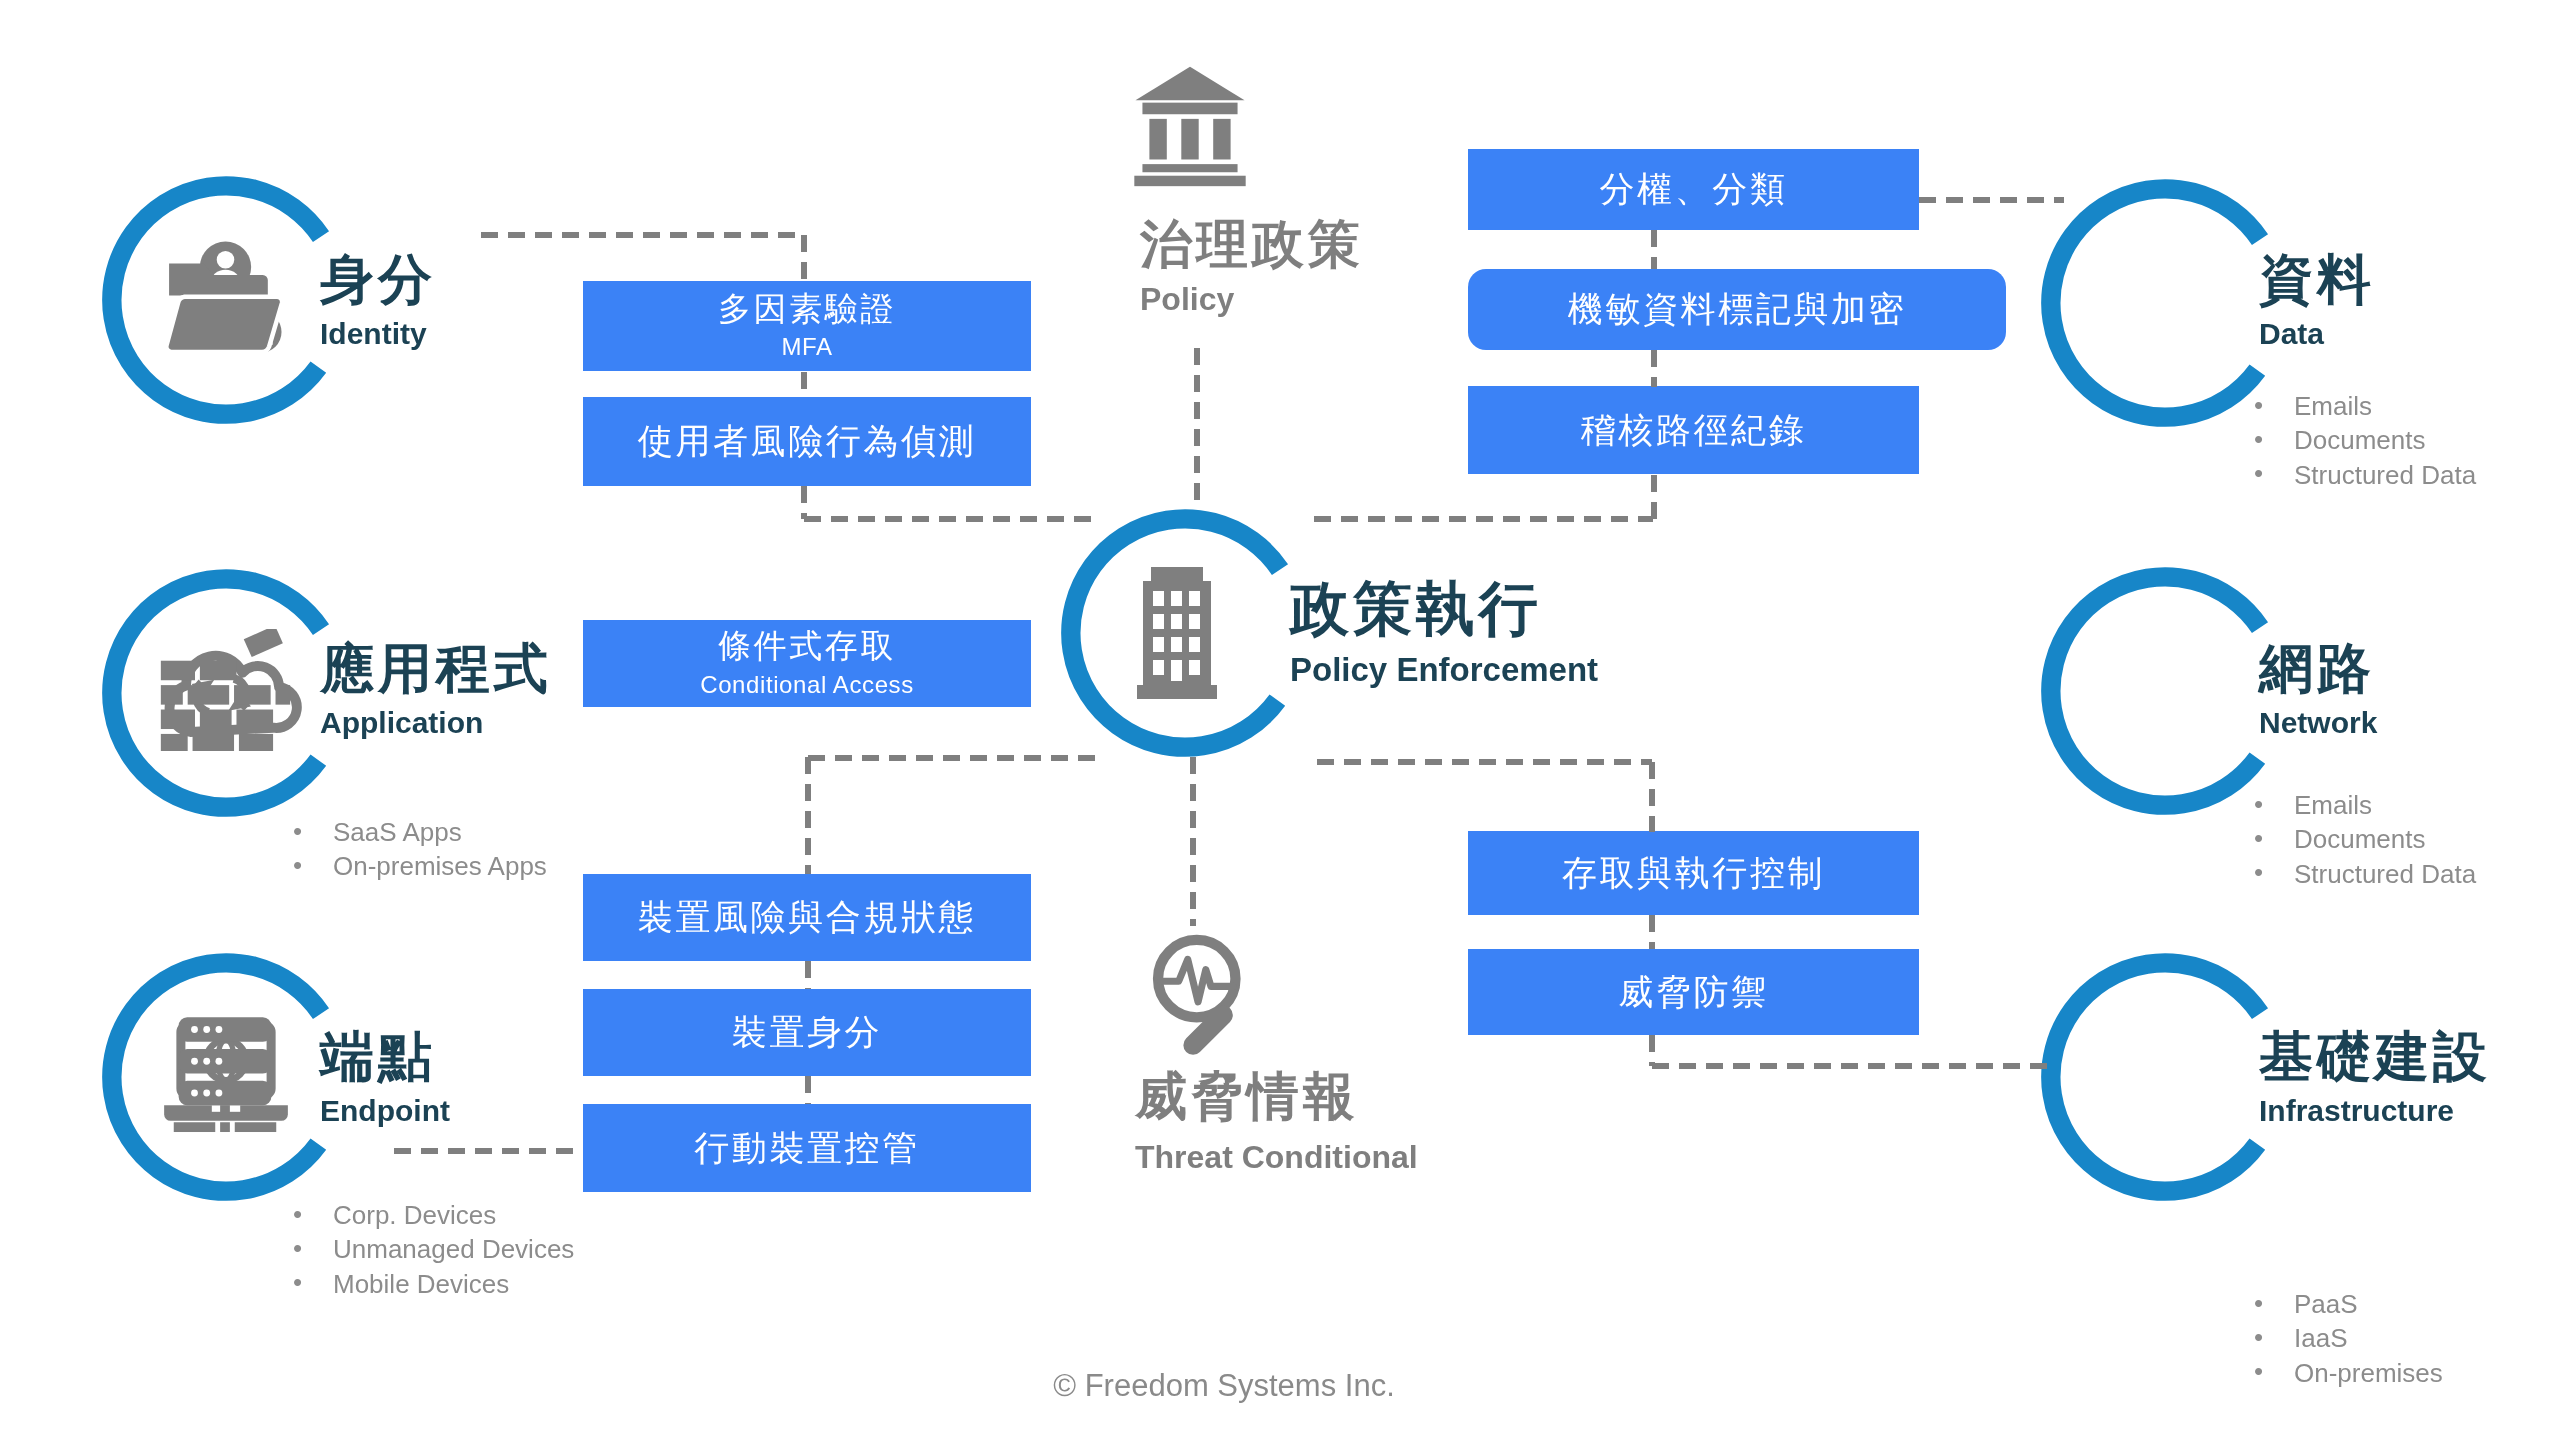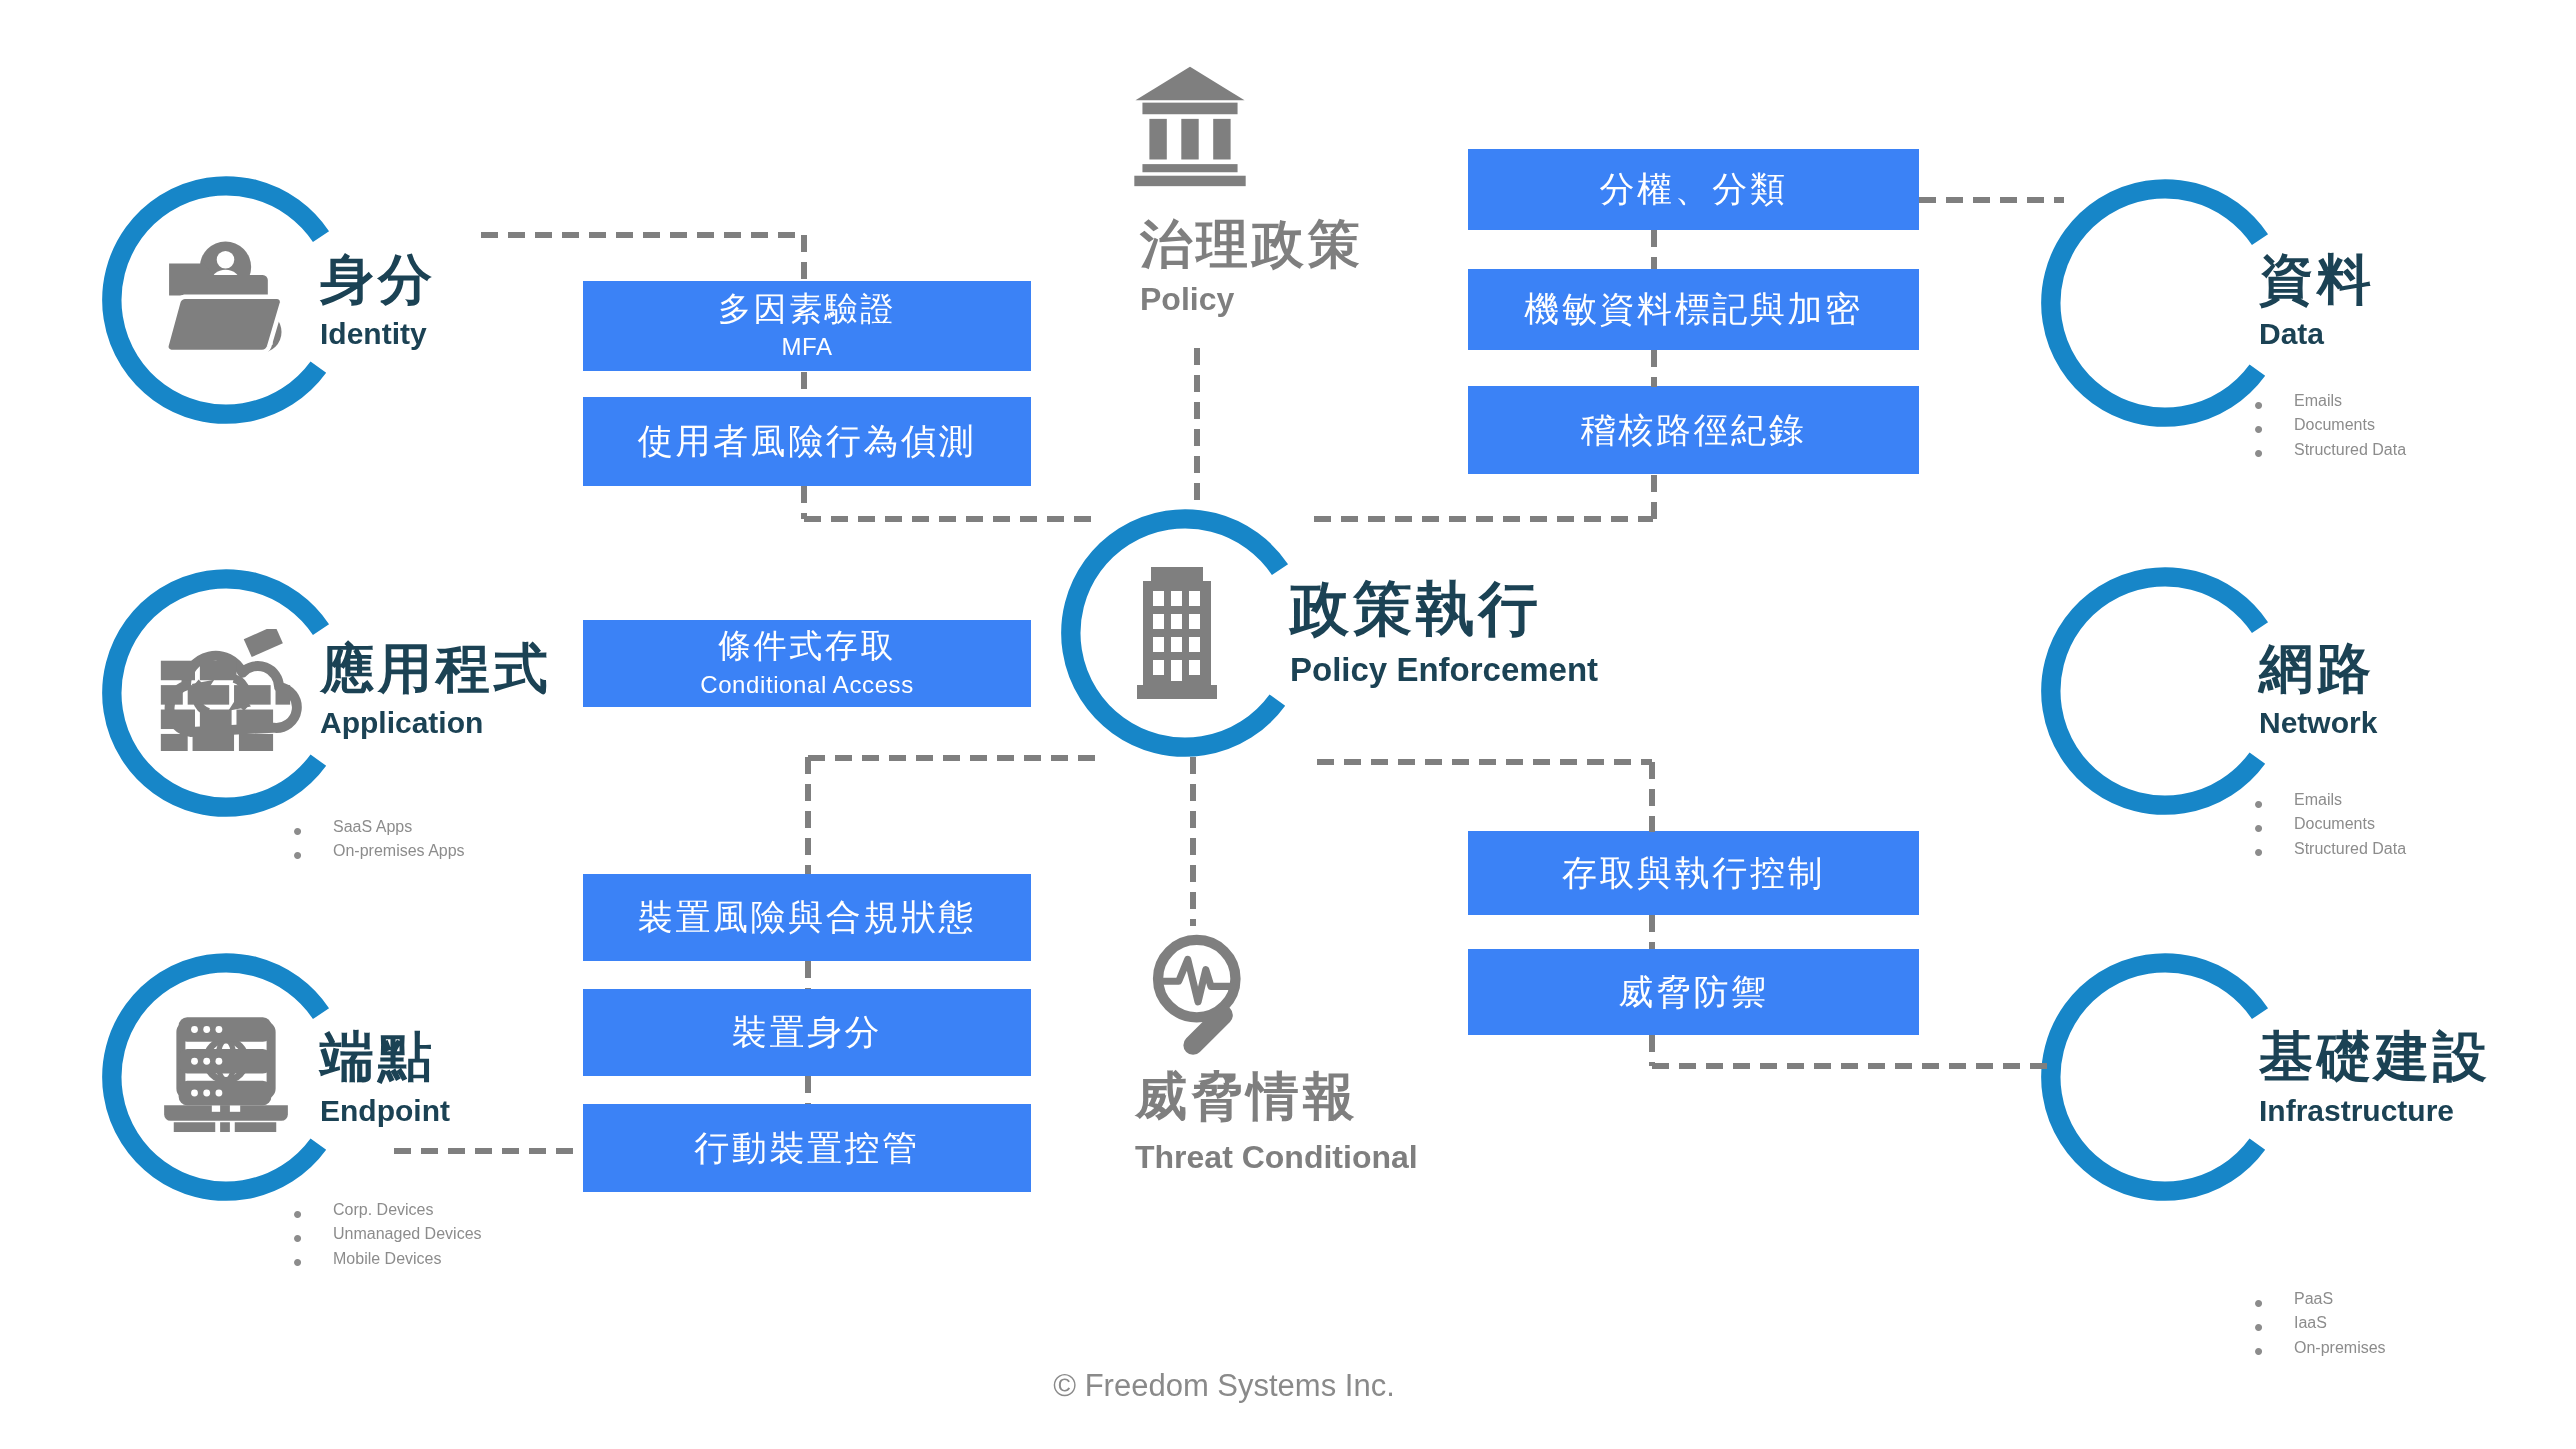--- a/index.html
+++ b/index.html
@@ -17,21 +17,21 @@
   .bz2{font-size:33px;letter-spacing:2.6px;line-height:1.1;}
   .be{font-size:24px;margin-top:6.4px;letter-spacing:0.6px;}
   
   .zh-navy{position:absolute;color:#1B4254;font-weight:bold;font-size:54px;letter-spacing:3.9px;line-height:1;white-space:nowrap;}
   .en-navy{position:absolute;color:#1B4254;font-weight:600;font-size:30px;line-height:1;white-space:nowrap;}
   .zh-navy.big{font-size:59px;}
   .en-navy.big{font-size:33px;}
   .zh-gray{position:absolute;color:#7F7F7F;font-weight:bold;font-size:52px;letter-spacing:3.9px;line-height:1;white-space:nowrap;}
   .en-gray{position:absolute;color:#7F7F7F;font-weight:600;font-size:32px;line-height:1;white-space:nowrap;}
   
-  .bullets{position:absolute;margin:0;padding:0;list-style:none;color:#8C8C8C;font-size:16px;}
+  .bullets{position:absolute;margin:0;padding:0;list-style:none;color:#8C8C8C;font-size:26px;}
   .bullets li{position:relative;padding-left:40px;margin-bottom:8.4px;white-space:nowrap;line-height:1;}
   .bullets li::before{content:"\2022";position:absolute;left:0;top:-1.3px;font-size:26px;color:#8C8C8C;}
   
   .hl{position:absolute;height:5.8px;background:repeating-linear-gradient(90deg,#7F7F7F 0 16.7px,transparent 16.7px 27px);}
   .vl{position:absolute;width:5.8px;background:repeating-linear-gradient(180deg,#7F7F7F 0 16.7px,transparent 16.7px 27px);}
   
   .arc{position:absolute;}
   .footer{position:absolute;color:#8A8A8A;font-size:31px;text-align:center;}
   .icon{position:absolute;}
 </style>
@@ -230,21 +230,21 @@
   <div class="bluebox" style="left:583px;top:989px;width:448px;height:87px;">
     <div class="bz">裝置身分</div>
   </div>
   <div class="bluebox" style="left:583px;top:1104px;width:448px;height:88px;">
     <div class="bz">行動裝置控管</div>
   </div>
 
   <div class="bluebox" style="left:1468px;top:149px;width:451px;height:81px;">
     <div class="bz">分權、分類</div>
   </div>
-  <div class="bluebox" style="left:1468px;top:269px;width:451px;height:81px;">
+  <div class="bluebox" style="left:1468px;top:269px;width:538px;height:81px;border-radius:18px;">
     <div class="bz">機敏資料標記與加密</div>
   </div>
   <div class="bluebox" style="left:1468px;top:386px;width:451px;height:88px;">
     <div class="bz">稽核路徑紀錄</div>
   </div>
   <div class="bluebox" style="left:1468px;top:949px;width:451px;height:86px;">
     <div class="bz">威脅防禦</div>
   </div>
   <div class="bluebox" style="left:1468px;top:831px;width:451px;height:84px;">
     <div class="bz">存取與執行控制</div>

